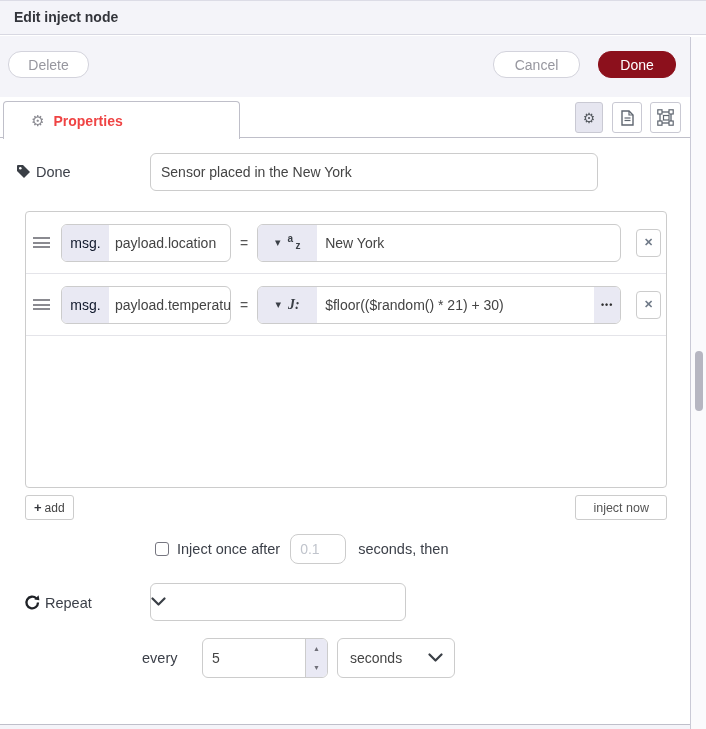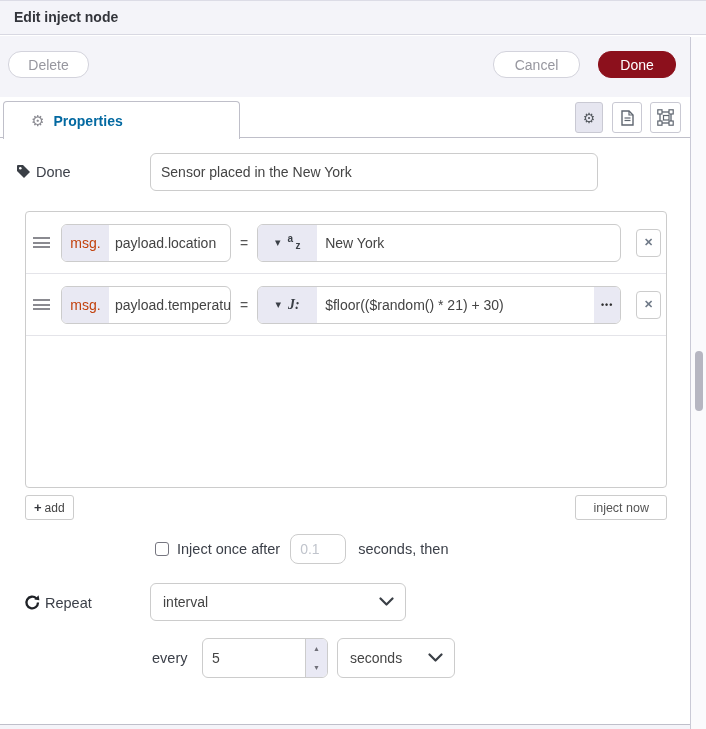--- a/index.html
+++ b/index.html
@@ -17,21 +17,21 @@
          font-size:14px; color:#97979f; display:flex; align-items:center; justify-content:center; cursor:pointer; }
   .btn-delete { left:8px; width:81px; }
   .btn-cancel { left:493px; width:87px; }
   .btn-done { left:598px; width:78px; background:#8C101C; border-color:#8C101C; color:#fff; }
 
   
   .tabbar { position:absolute; top:100px; left:0; width:690px; height:37px; border-bottom:1px solid #bfbfc9; background:#fff; }
   .tab { position:absolute; left:3px; top:0; width:237px; height:38px; background:#fff; border:1px solid #bfbfc9; border-bottom:none;
          border-radius:4px 4px 0 0; z-index:2; display:flex; align-items:center; padding-left:27px; gap:9px; cursor:pointer; }
   .tab-gear { font-size:15px; color:#8b8b92; line-height:1; }
-  .tab-label { font-size:14px; font-weight:700; color:#0369a1; }
+  .tab-label { font-size:14px; font-weight:700; color:#ef4444; }
   .mini-btn { position:absolute; top:1px; height:31px; border:1px solid #c9c9d3; border-radius:3px; background:#fff;
               display:flex; align-items:center; justify-content:center; cursor:pointer; }
   .mini-gear { left:575px; width:28px; background:#e6e6f0; font-size:14px; color:#555a60; }
   .mini-doc { left:612px; width:30px; }
   .mini-expand { left:650px; width:31px; }
 
   
   .tag-icon { position:absolute; left:16px; top:163px; }
   .name-label { position:absolute; left:36px; top:163px; font-size:14.5px; color:#3c4049; }
   .name-input { position:absolute; left:150px; top:152px; width:448px; height:38px; border:1px solid #ccc; border-radius:6px;
@@ -39,21 +39,21 @@
 
   
   .listbox { position:absolute; left:25px; top:210px; width:642px; height:277px; border:1px solid #ccc; border-radius:4px; background:#fff; }
   .prop-row { position:absolute; left:0; width:100%; height:62px; display:flex; align-items:center; padding-left:7px;
               border-bottom:1px solid #e4e4e9; }
   .row-0 { top:0; }
   .row-1 { top:62px; }
   .drag { width:17px; margin-right:11px; cursor:grab; }
   .drag i { display:block; height:2px; background:#8a8a90; margin:2.5px 0; }
   .prop-input { width:170px; height:38px; border:1px solid #ccc; border-radius:6px; display:flex; overflow:hidden; background:#fff; }
-  .prop-prefix { width:47px; background:#e9e9f3; color:#c2410c; font-size:14px; display:flex; align-items:center; justify-content:center; flex:none; }
+  .prop-prefix { width:47px; background:#e9e9f3; color:#0f172a; font-size:14px; display:flex; align-items:center; justify-content:center; flex:none; }
   .prop-key { flex:1; font-size:14px; color:#444; line-height:36px; padding-left:6px; white-space:nowrap; overflow:hidden; }
   .eq { margin:0 9px; font-size:14px; color:#555; }
   .val-input { width:364px; height:38px; border:1px solid #ccc; border-radius:6px; display:flex; overflow:hidden; background:#fff; }
   .type-btn { width:59px; background:#e9e9f3; display:flex; align-items:center; justify-content:center; gap:7px; flex:none; cursor:pointer; }
   .caret { font-size:11px; color:#3a3f46; line-height:1; }
   .az { position:relative; width:13px; height:18px; display:inline-block; }
   .az i { position:absolute; font-style:normal; font-weight:700; font-size:10px; color:#3a3f46; line-height:1; }
   .az .a { top:0; left:0; }
   .az .z { bottom:1px; right:0; }
   .jglyph { font-family:"Liberation Serif", serif; font-style:italic; font-weight:700; font-size:14px; color:#3a3f46; }
@@ -80,21 +80,21 @@
   
   .repeat-icon { position:absolute; left:24px; top:593px; }
   .repeat-label { position:absolute; left:45px; top:594px; font-size:14.5px; color:#3c4049; }
   .select { position:absolute; border:1px solid #ccc; border-radius:6px; background:#fff; display:flex; align-items:center; cursor:pointer; }
   .select-text { flex:1; font-size:14px; color:#444; padding-left:12px; white-space:nowrap; overflow:hidden; }
   .select-chev { margin-right:11px; display:flex; }
   .sel-repeat { left:150px; top:582px; width:256px; height:38px; }
   .sel-units { left:337px; top:637px; width:118px; height:40px; }
 
   
-  .every-label { position:absolute; left:152px; top:649px; font-size:14.5px; color:#3c4049; }
+  .every-label { position:absolute; left:142px; top:649px; font-size:14.5px; color:#3c4049; }
   .num-input { position:absolute; left:202px; top:637px; width:126px; height:40px; border:1px solid #ccc; border-radius:6px;
                background:#fff; display:flex; overflow:hidden; }
   .num-text { flex:1; font-size:14px; color:#444; line-height:38px; padding-left:9px; }
   .spin { width:22px; flex:none; background:#e9e9f4; border-left:1px solid #ccc; display:flex; flex-direction:column; }
   .spin span { flex:1; display:flex; align-items:center; justify-content:center; font-size:7px; color:#6f6f78; cursor:pointer; }
 
   
   .bottom-strip { position:absolute; top:723px; left:0; width:706px; height:6px; background:#f4f4f9; border-top:1px solid #bfbfca; }
   .scrollbar { position:absolute; left:690px; top:36px; width:16px; height:693px; background:#fafafc; border-left:1px solid #cacad6; }
   .thumb { position:absolute; left:4px; top:314px; width:8px; height:60px; background:#b6b6c1; border-radius:4px; cursor:pointer; }
@@ -218,21 +218,20 @@
     <span class="once-input">0.1</span>
     <span class="once-suffix">seconds, then</span>
   </div>
 
   <svg class="repeat-icon" width="17" height="17" viewBox="0 0 17 17">
     <path d="M14 8.5 a5.8 5.8 0 1 1 -1.7 -4.1" stroke="#1f2227" stroke-width="2.3" fill="none" stroke-linecap="butt"></path>
     <polygon points="14.6,1.2 15.4,6.2 10.4,5.4" fill="#1f2227"></polygon>
   </svg>
   <div class="repeat-label">Repeat</div>
   <div class="select sel-repeat">
-    <span class="select-text">interval</span>
     <span class="select-chev">
       <svg width="15" height="10" viewBox="0 0 15 10">
         <polyline points="1.5,1.5 7.5,7.5 13.5,1.5" stroke="#3a3f46" stroke-width="2.2" fill="none" stroke-linecap="round" stroke-linejoin="round"></polyline>
       </svg>
     </span>
   </div>
 
   <div class="every-label">every</div>
   <div class="num-input">
     <span class="num-text">5</span>

